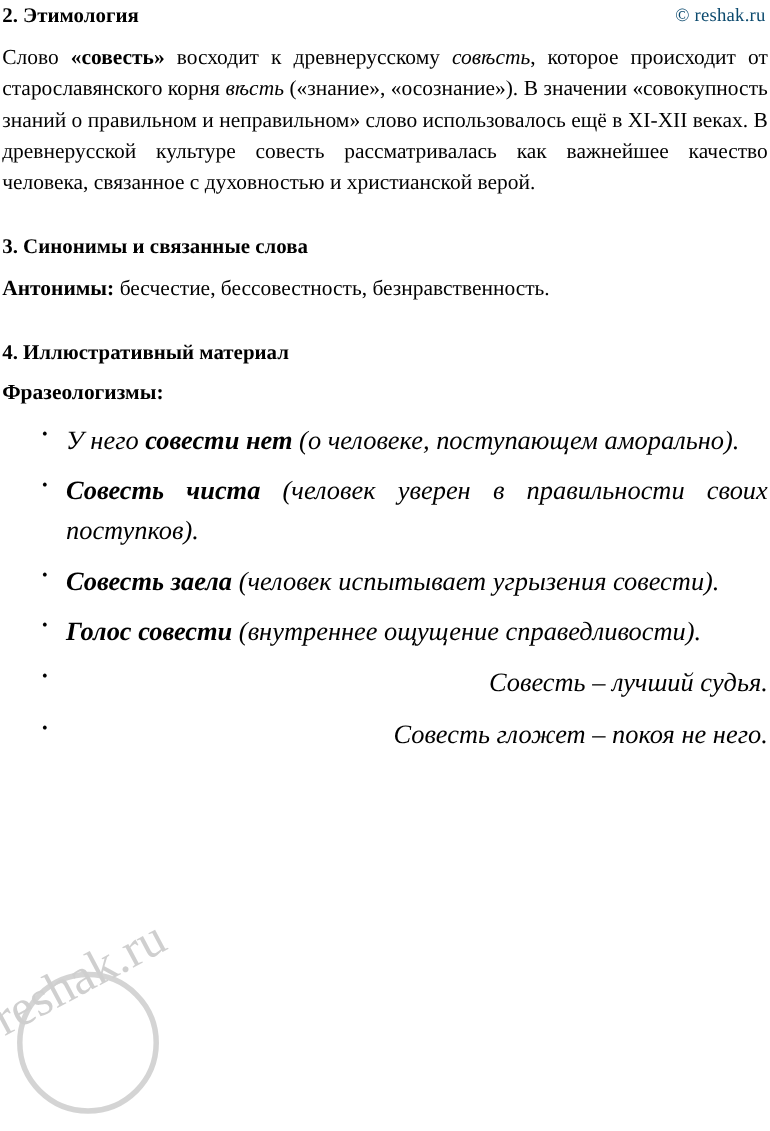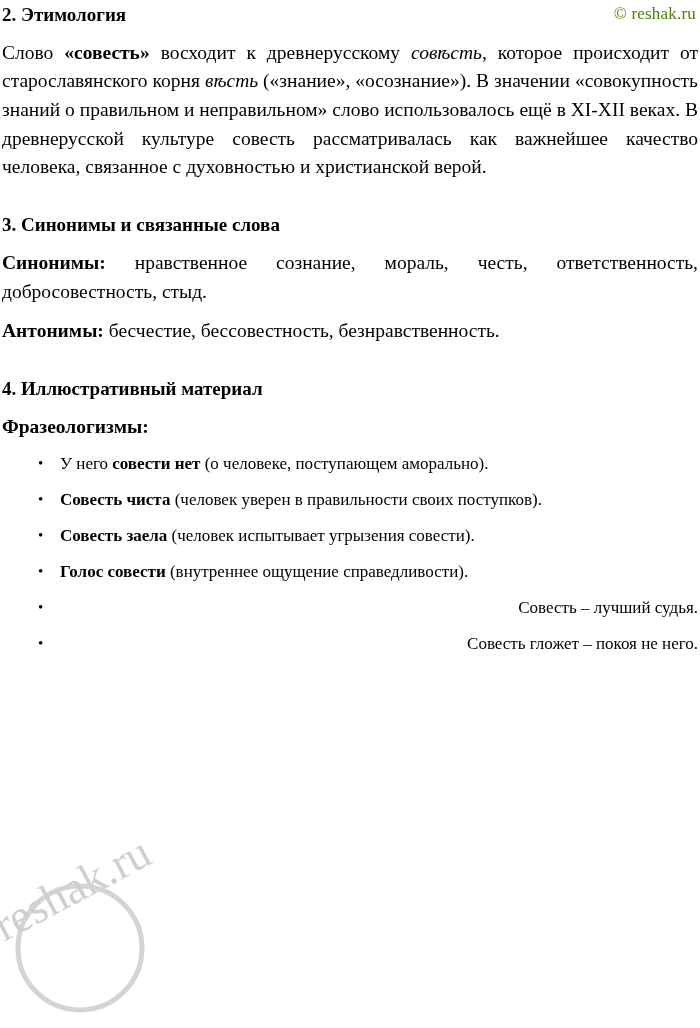--- a/index.html
+++ b/index.html
@@ -21,21 +21,21 @@
     height: 1028px;
     box-sizing: border-box;
     padding: 4px 2px 0 2px;
   }
   .watermark-top {
     position: absolute;
     top: 4px;
     right: 4px;
     font-family: "Liberation Serif", "DejaVu Serif", serif;
     font-size: 17px;
-    color: #4d7c0f;
+    color: #0c4a6e;
     letter-spacing: 0.2px;
   }
   h2.heading {
     font-size: 19px;
     font-weight: bold;
     margin: 0 0 12px 0;
     line-height: 1.2;
   }
   h2.heading.spaced {
     margin-top: 32px;
@@ -49,26 +49,27 @@
   }
   .bold { font-weight: bold; }
   .ital { font-style: italic; }
   ul.bullets {
     list-style: none;
     margin: 0 0 10px 0;
     padding: 0;
   }
   ul.bullets > li {
     position: relative;
-    font-size: 17px;
+    font-size: 24px;
     line-height: 1.47;
     margin: 0 0 11px 0;
     padding-left: 58px;
     text-align: justify;
     text-justify: inter-word;
+    font-style: italic;
   }
   ul.bullets > li::before {
     content: "\2022";
     position: absolute;
     left: 36px;
     top: -1px;
     font-size: 15px;
     line-height: 1.7;
   }
   ul.bullets > li.noj { text-align: right; }
@@ -97,21 +98,20 @@
   </div>
 
   <div class="watermark-top">© reshak.ru</div>
 
   <div class="content">
 
     <h2 class="heading">2. Этимология</h2>
     <p class="para"><span>Слово </span><span class="bold">«совесть»</span><span> восходит к древнерусскому </span><span class="ital">совѣсть</span><span>, которое происходит от старославянского корня </span><span class="ital">вѣсть</span><span> («знание», «осознание»). В значении «совокупность знаний о правильном и неправильном» слово использовалось ещё в XI-XII веках. В древнерусской культуре совесть рассматривалась как важнейшее качество человека, связанное с духовностью и христианской верой.</span></p>
 
     <h2 class="heading spaced">3. Синонимы и связанные слова</h2>
-    <p class="para"><span class="bold">Синонимы:</span><span> нравственное сознание, мораль, честь, ответственность, добросовестность, стыд.</span></p>
     <p class="para"><span class="bold">Антонимы:</span><span> бесчестие, бессовестность, безнравственность.</span></p>
 
     <h2 class="heading spaced">4. Иллюстративный материал</h2>
     <p class="para"><span class="bold">Фразеологизмы:</span></p>
     <ul class="bullets">
       <li><span>У него </span><span class="bold">совести нет</span><span> (о человеке, поступающем аморально).</span></li>
       <li><span class="bold">Совесть чиста</span><span> (человек уверен в правильности своих поступков).</span></li>
       <li><span class="bold">Совесть заела</span><span> (человек испытывает угрызения совести).</span></li>
       <li><span class="bold">Голос совести</span><span> (внутреннее ощущение справедливости).</span></li>
     </ul>

